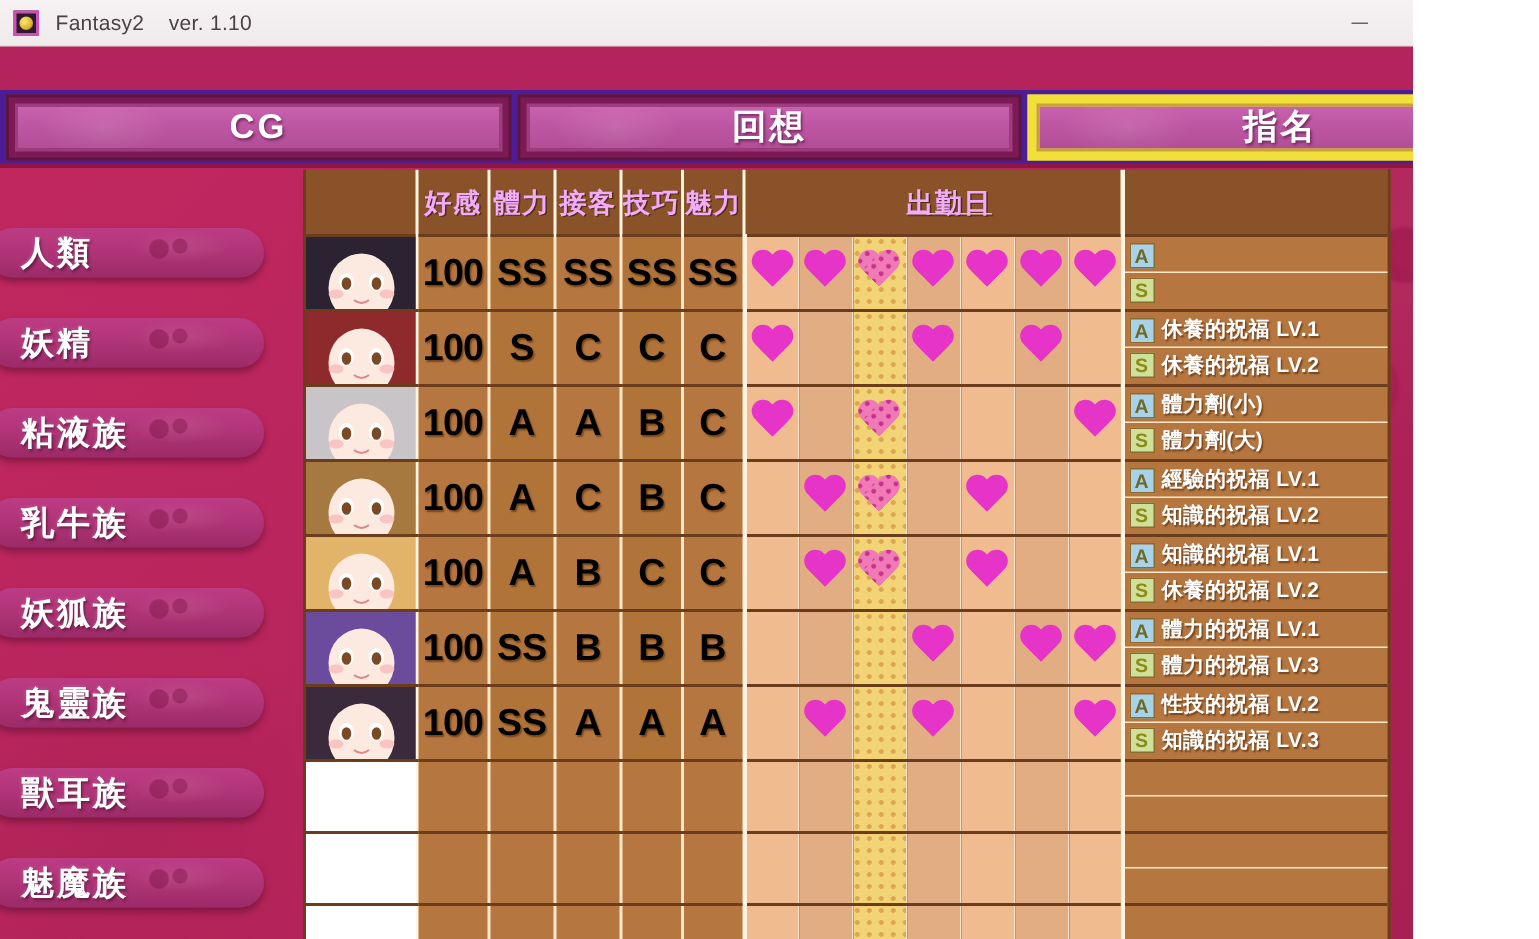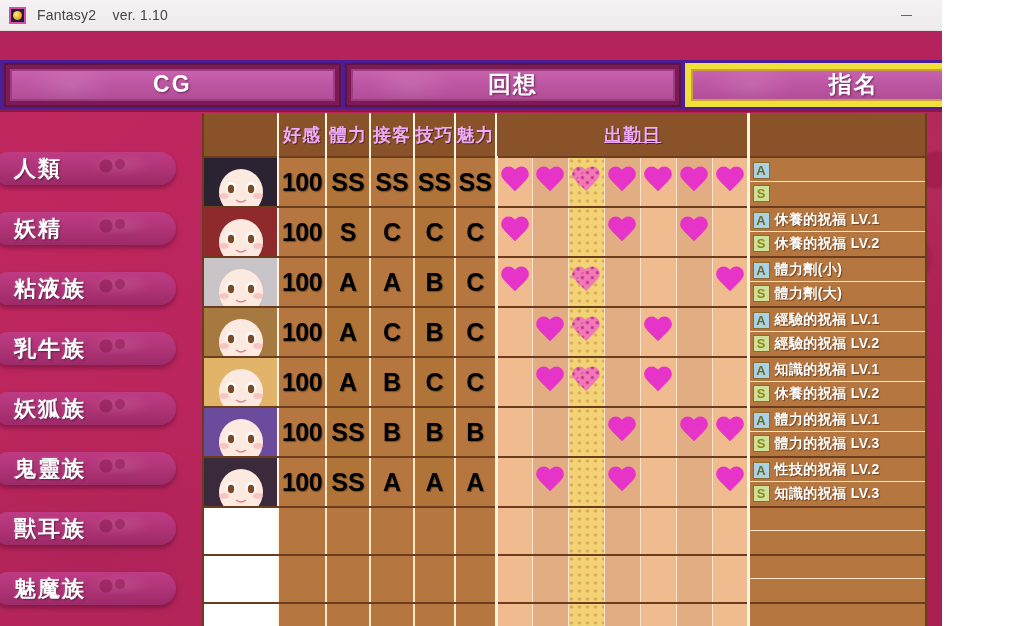--- a/index.html
+++ b/index.html
@@ -527,21 +527,21 @@
             <td class="cell-day"><span class="heart"></span></td>
             <td class="cell-day shade"></td>
             <td class="cell-day"></td>
             <td class="cell-skill">
               <div class="skill-line">
                 <span class="badge a">A</span>
                 <span class="skill-text">經驗的祝福 LV.1</span>
               </div>
               <div class="skill-line">
                 <span class="badge s">S</span>
-                <span class="skill-text">經驗的祝福 LV.2</span>
+                <span class="skill-text">知識的祝福 LV.2</span>
               </div>
             </td>
           </tr>
           <tr class="data-row">
             <td class="cell-portrait">
               <svg class="portrait" viewBox="0 0 74 48" preserveAspectRatio="none">
                 <rect width="74" height="48" fill="#e2b469"></rect>
                 <ellipse cx="37" cy="34" rx="22" ry="23" fill="#fce9e0"></ellipse>
                 <path d="M8 0 L66 0 L66 16 Q56 6 37 6 Q18 6 8 16 Z" fill="#e2b469"></path>
                 <rect x="0" y="0" width="11" height="48" fill="#e2b469"></rect>

